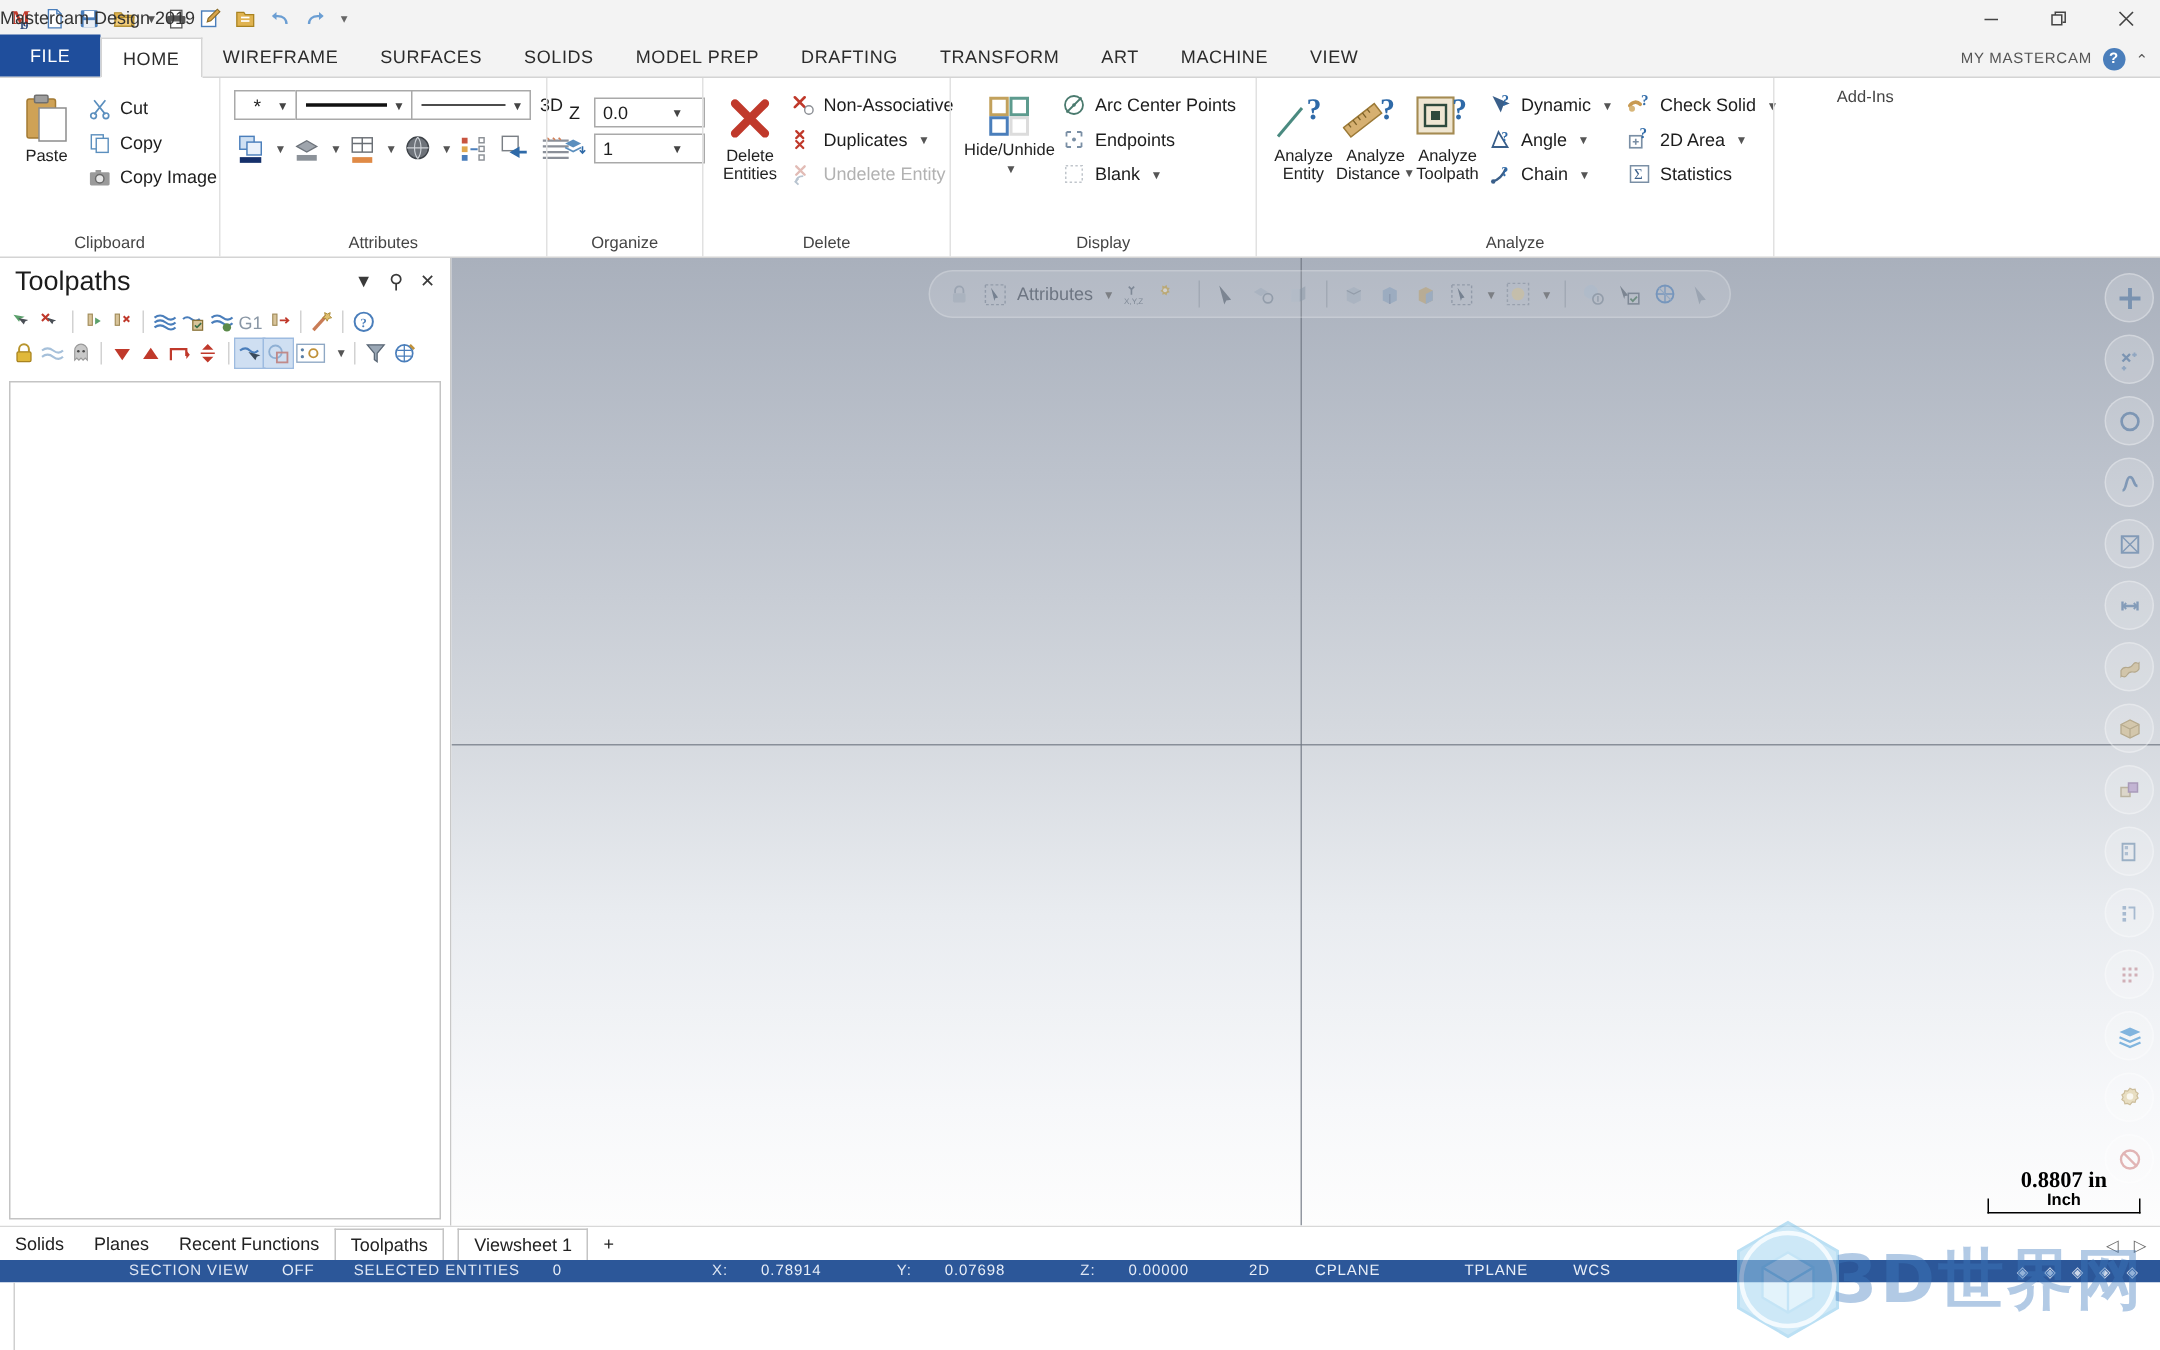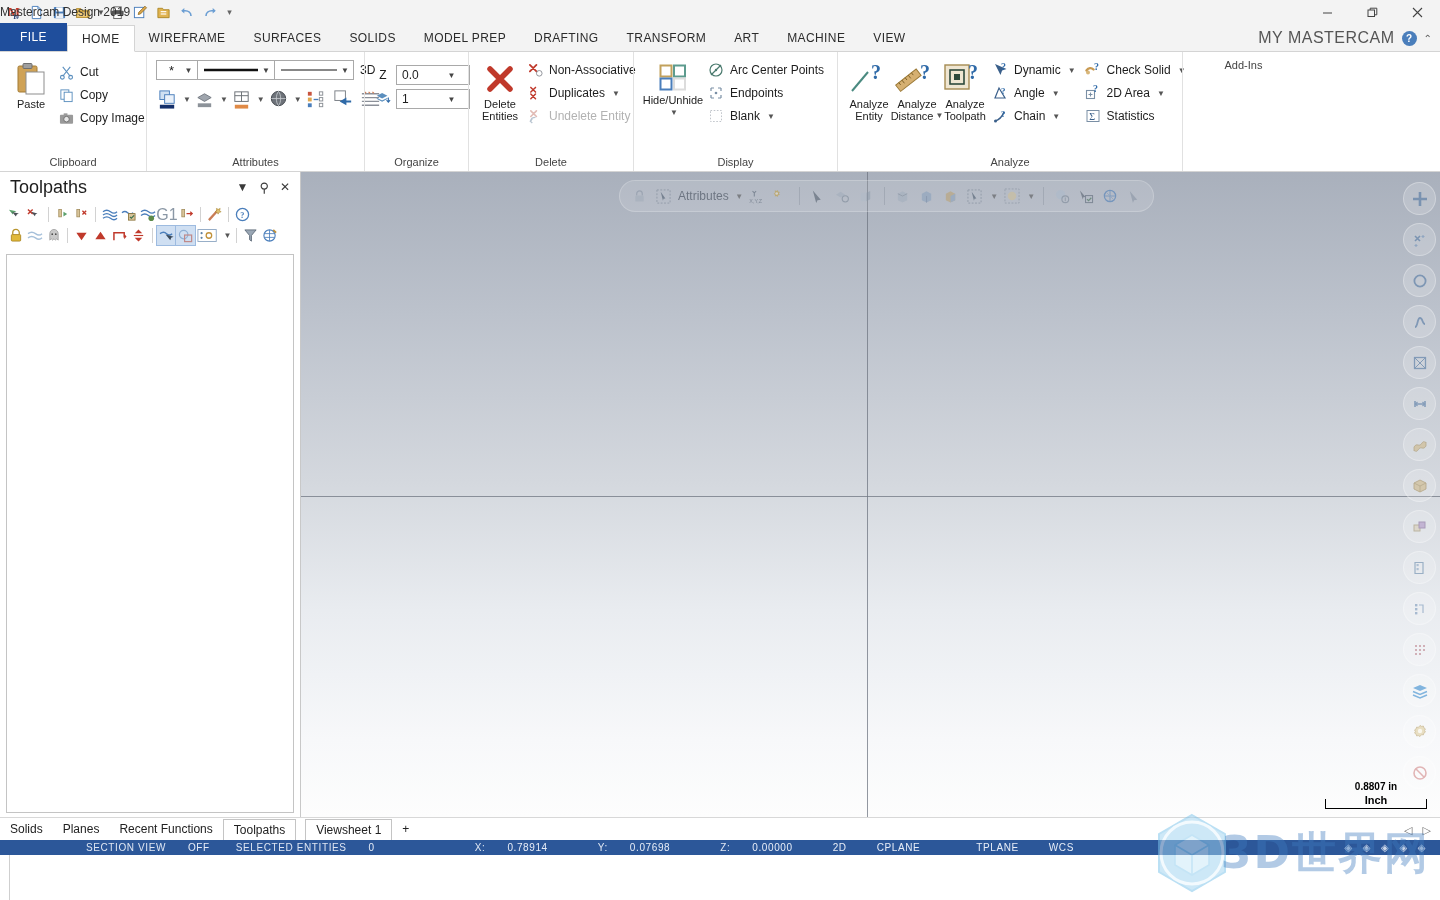--- a/index.html
+++ b/index.html
@@ -43,21 +43,21 @@
   .tab{
     height:27px; padding:0 14px; display:flex; align-items:center;
     font-size:12px; letter-spacing:.4px; color:#2b2b2b; cursor:default;
   }
   .tab.file{ background:#1f4e9c; color:#fff; height:28px; padding:0 20px; }
   .tab.active{
     background:#fff; border:1px solid #d4d4d4; border-bottom:1px solid #fff;
     margin-bottom:-1px; position:relative; z-index:3;
   }
   .tright{ margin-left:auto; display:flex; align-items:center; gap:7px; padding:0 8px 4px 0; }
-  .tright .lbl{ font-size:16px; color:#555; letter-spacing:.5px;text-align:center; }
+  .tright .lbl{ font-size:10px; color:#555; letter-spacing:.5px;text-align:center; }
   .helpdot{
     width:15px;height:15px;border-radius:50%;background:#4a7ebb;color:#fff;
     font-size:10px;display:flex;align-items:center;justify-content:center;font-weight:bold;
   }
   .chev{ color:#555; font-size:10px; }
 
   
   .ribbon{
     height:120px; background:#fff; border-bottom:1px solid #d4d4d4;
     display:flex; align-items:stretch; position:relative;
@@ -135,21 +135,21 @@
     background:rgba(255,255,255,.22); border:1px solid rgba(255,255,255,.42);
     display:flex; align-items:center; padding:0 8px; gap:2px; opacity:.55;
   }
   .actoolbar .ai{ width:22px; height:22px; display:flex; align-items:center; justify-content:center; }
   .actoolbar .alabel{ font-size:12px; color:#3b4452; padding:0 2px; }
   .actoolbar .asep{ width:1px; height:18px; background:rgba(90,100,115,.35); margin:0 5px; }
 
   .scalebar{ position:absolute; right:13px; top:608px; width:102px; text-align:center;}
   .scalebar .tick{ border-left:1px solid #000; border-right:1px solid #000;
                    border-bottom:1px solid #000; height:10px; position:absolute; left:0; right:0; bottom:0;}
-  .scalebar .v{ font-size:10px; font-weight:bold; color:#000; line-height:14px; }
+  .scalebar .v{ font-size:15px; font-weight:bold; color:#000; line-height:14px;font-family:Liberation Serif, serif; }
   .scalebar .u{ font-size:11px; font-weight:bold; color:#000; line-height:13px; padding-bottom:2px;}
 
   .vstrip{ position:absolute; right:4px; top:10px; display:flex; flex-direction:column; gap:8px; }
   .vsi{
     width:33px;height:33px;border-radius:50%;
     background:rgba(255,255,255,.30); border:1px solid rgba(255,255,255,.55);
     display:flex;align-items:center;justify-content:center; opacity:.62;
   }
 
   
@@ -720,21 +720,21 @@
               <rect x="8" y="6" width="7" height="7" fill="#d8c49a" stroke="#8a7338" stroke-width=".9"></rect>
               <path d="M9.5 9.5l1.5 1.5 3-3" fill="none" stroke="#3a6f4a" stroke-width="1.2"></path>
             </svg>
         </span>
         <span class="tpi">
           <svg width="16" height="14" viewBox="0 0 17 15">
               <path d="M1 4q4-3 8 0t7 0M1 8q4-3 8 0t7 0" fill="none" stroke="#4a7ebb" stroke-width="1.5"></path>
               <circle cx="12" cy="11" r="3" fill="#5c8a4a"></circle>
             </svg>
         </span>
-        <span class="tpi" style="width:20px;color:#8a97a5;font-size:16px">G1</span>
+        <span class="tpi" style="width:20px;color:#8a97a5;font-size:12px">G1</span>
         <span class="tpi">
           <svg width="15" height="14" viewBox="0 0 16 15">
               <rect x="3" y="1.5" width="3" height="8" fill="#d8c49a" stroke="#a08a58" stroke-width=".8"></rect>
               <path d="M8 6h6M12 4l2.2 2-2.2 2" fill="none" stroke="#c0392b" stroke-width="1.2"></path>
             </svg>
         </span>
         <span class="tpsep"></span>
         <span class="tpi">
           <svg width="16" height="15" viewBox="0 0 17 16">
               <path d="M2 14L12 3" stroke="#c97c56" stroke-width="2.4"></path>

